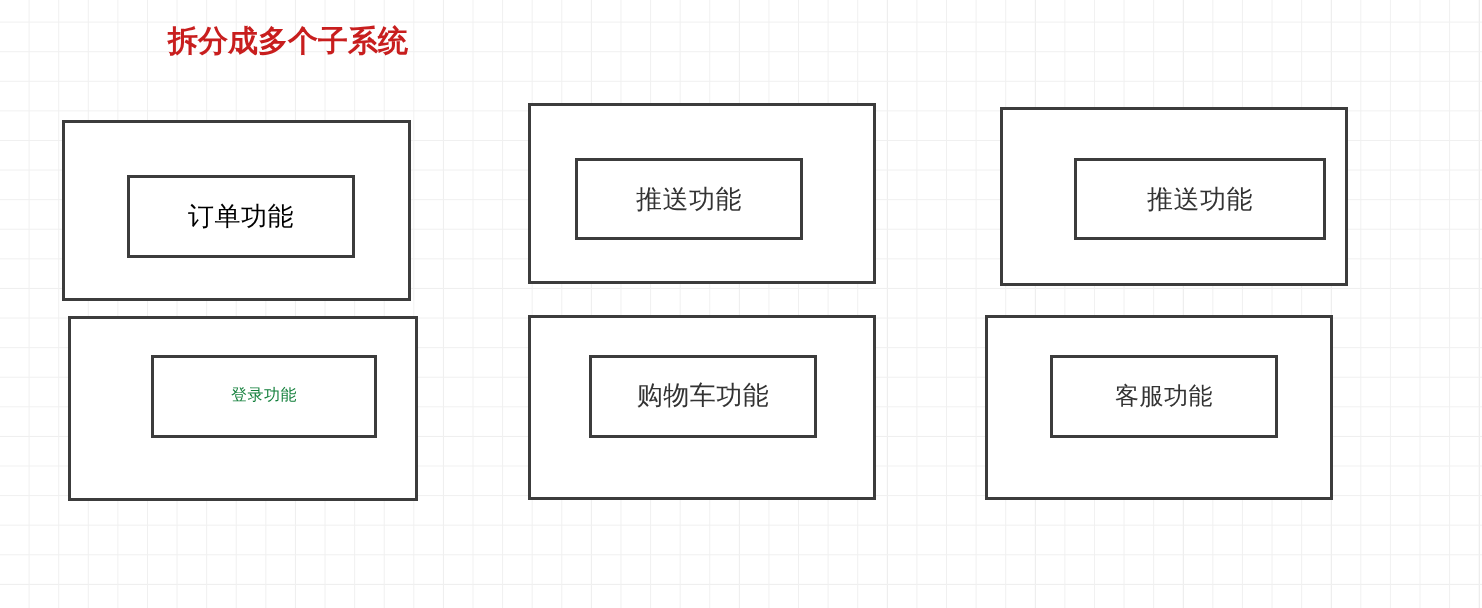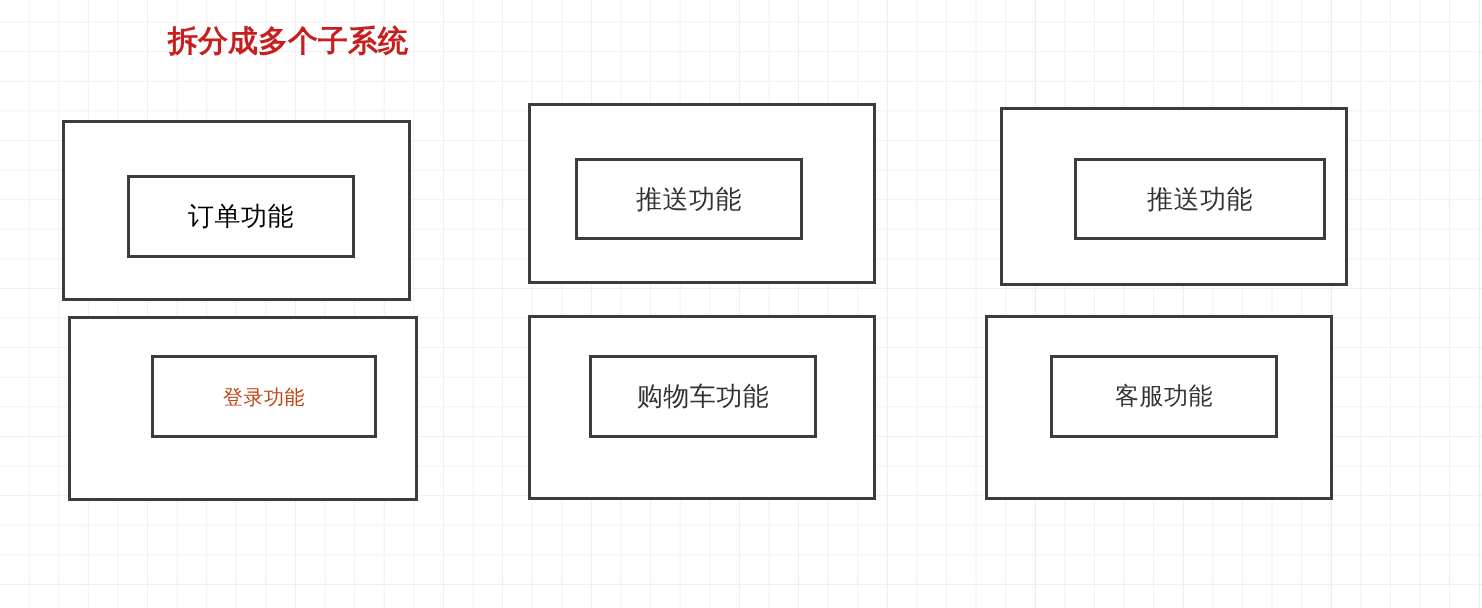--- a/index.html
+++ b/index.html
@@ -79,26 +79,26 @@
           <span class="inner-label" style="color: rgb(51, 51, 51); font-size: 26px;">推送功能</span>
         </div>
       </div>
       <div class="outer-box" style="left: 1000px; top: 107px; width: 348px; height: 179px; border-color: rgb(60, 60, 60); border-width: 3px; background: rgb(255, 255, 255);">
         <div class="inner-box" style="left: 62px; top: 48px; width: 252px; height: 82px; border-color: rgb(60, 60, 60); border-width: 3px; background: rgb(255, 255, 255); margin-left: 9px;">
           <span class="inner-label" style="color: rgb(51, 51, 51); font-size: 26px;">推送功能</span>
         </div>
       </div>
       <div class="outer-box" style="left: 68px; top: 316px; width: 350px; height: 185px; border-color: rgb(60, 60, 60); border-width: 3px; background: rgb(255, 255, 255);">
         <div class="inner-box" style="left: 80px; top: 36px; width: 226px; height: 83px; border-color: rgb(60, 60, 60); border-width: 3px; background: rgb(255, 255, 255);">
-          <span class="inner-label" style="color: #c2410c; font-size: 20px;">登录功能</span>
+          <span class="inner-label" style="color: #15803d; font-size: 16px; font-family: Liberation Mono, monospace;">登录功能</span>
         </div>
       </div>
       <div class="outer-box" style="left: 528px; top: 315px; width: 348px; height: 185px; border-color: rgb(60, 60, 60); border-width: 3px; background: rgb(255, 255, 255);">
         <div class="inner-box" style="left: 58px; top: 37px; width: 228px; height: 83px; border-color: rgb(60, 60, 60); border-width: 3px; background: rgb(255, 255, 255);">
-          <span class="inner-label" style="color: rgb(51, 51, 51); font-size: 26px;">购物车功能</span>
+          <span class="inner-label" style="color: rgb(51, 51, 51); font-size: 26px; font-family: Liberation Serif, serif;">购物车功能</span>
         </div>
       </div>
       <div class="outer-box" style="left: 985px; top: 315px; width: 348px; height: 185px; border-color: rgb(60, 60, 60); border-width: 3px; background: rgb(255, 255, 255);">
         <div class="inner-box" style="left: 62px; top: 37px; width: 228px; height: 83px; border-color: rgb(60, 60, 60); border-width: 3px; background: rgb(255, 255, 255);">
           <span class="inner-label" style="color: rgb(51, 51, 51); font-size: 24px;">客服功能</span>
         </div>
       </div>
     </div>
 
 </div>

